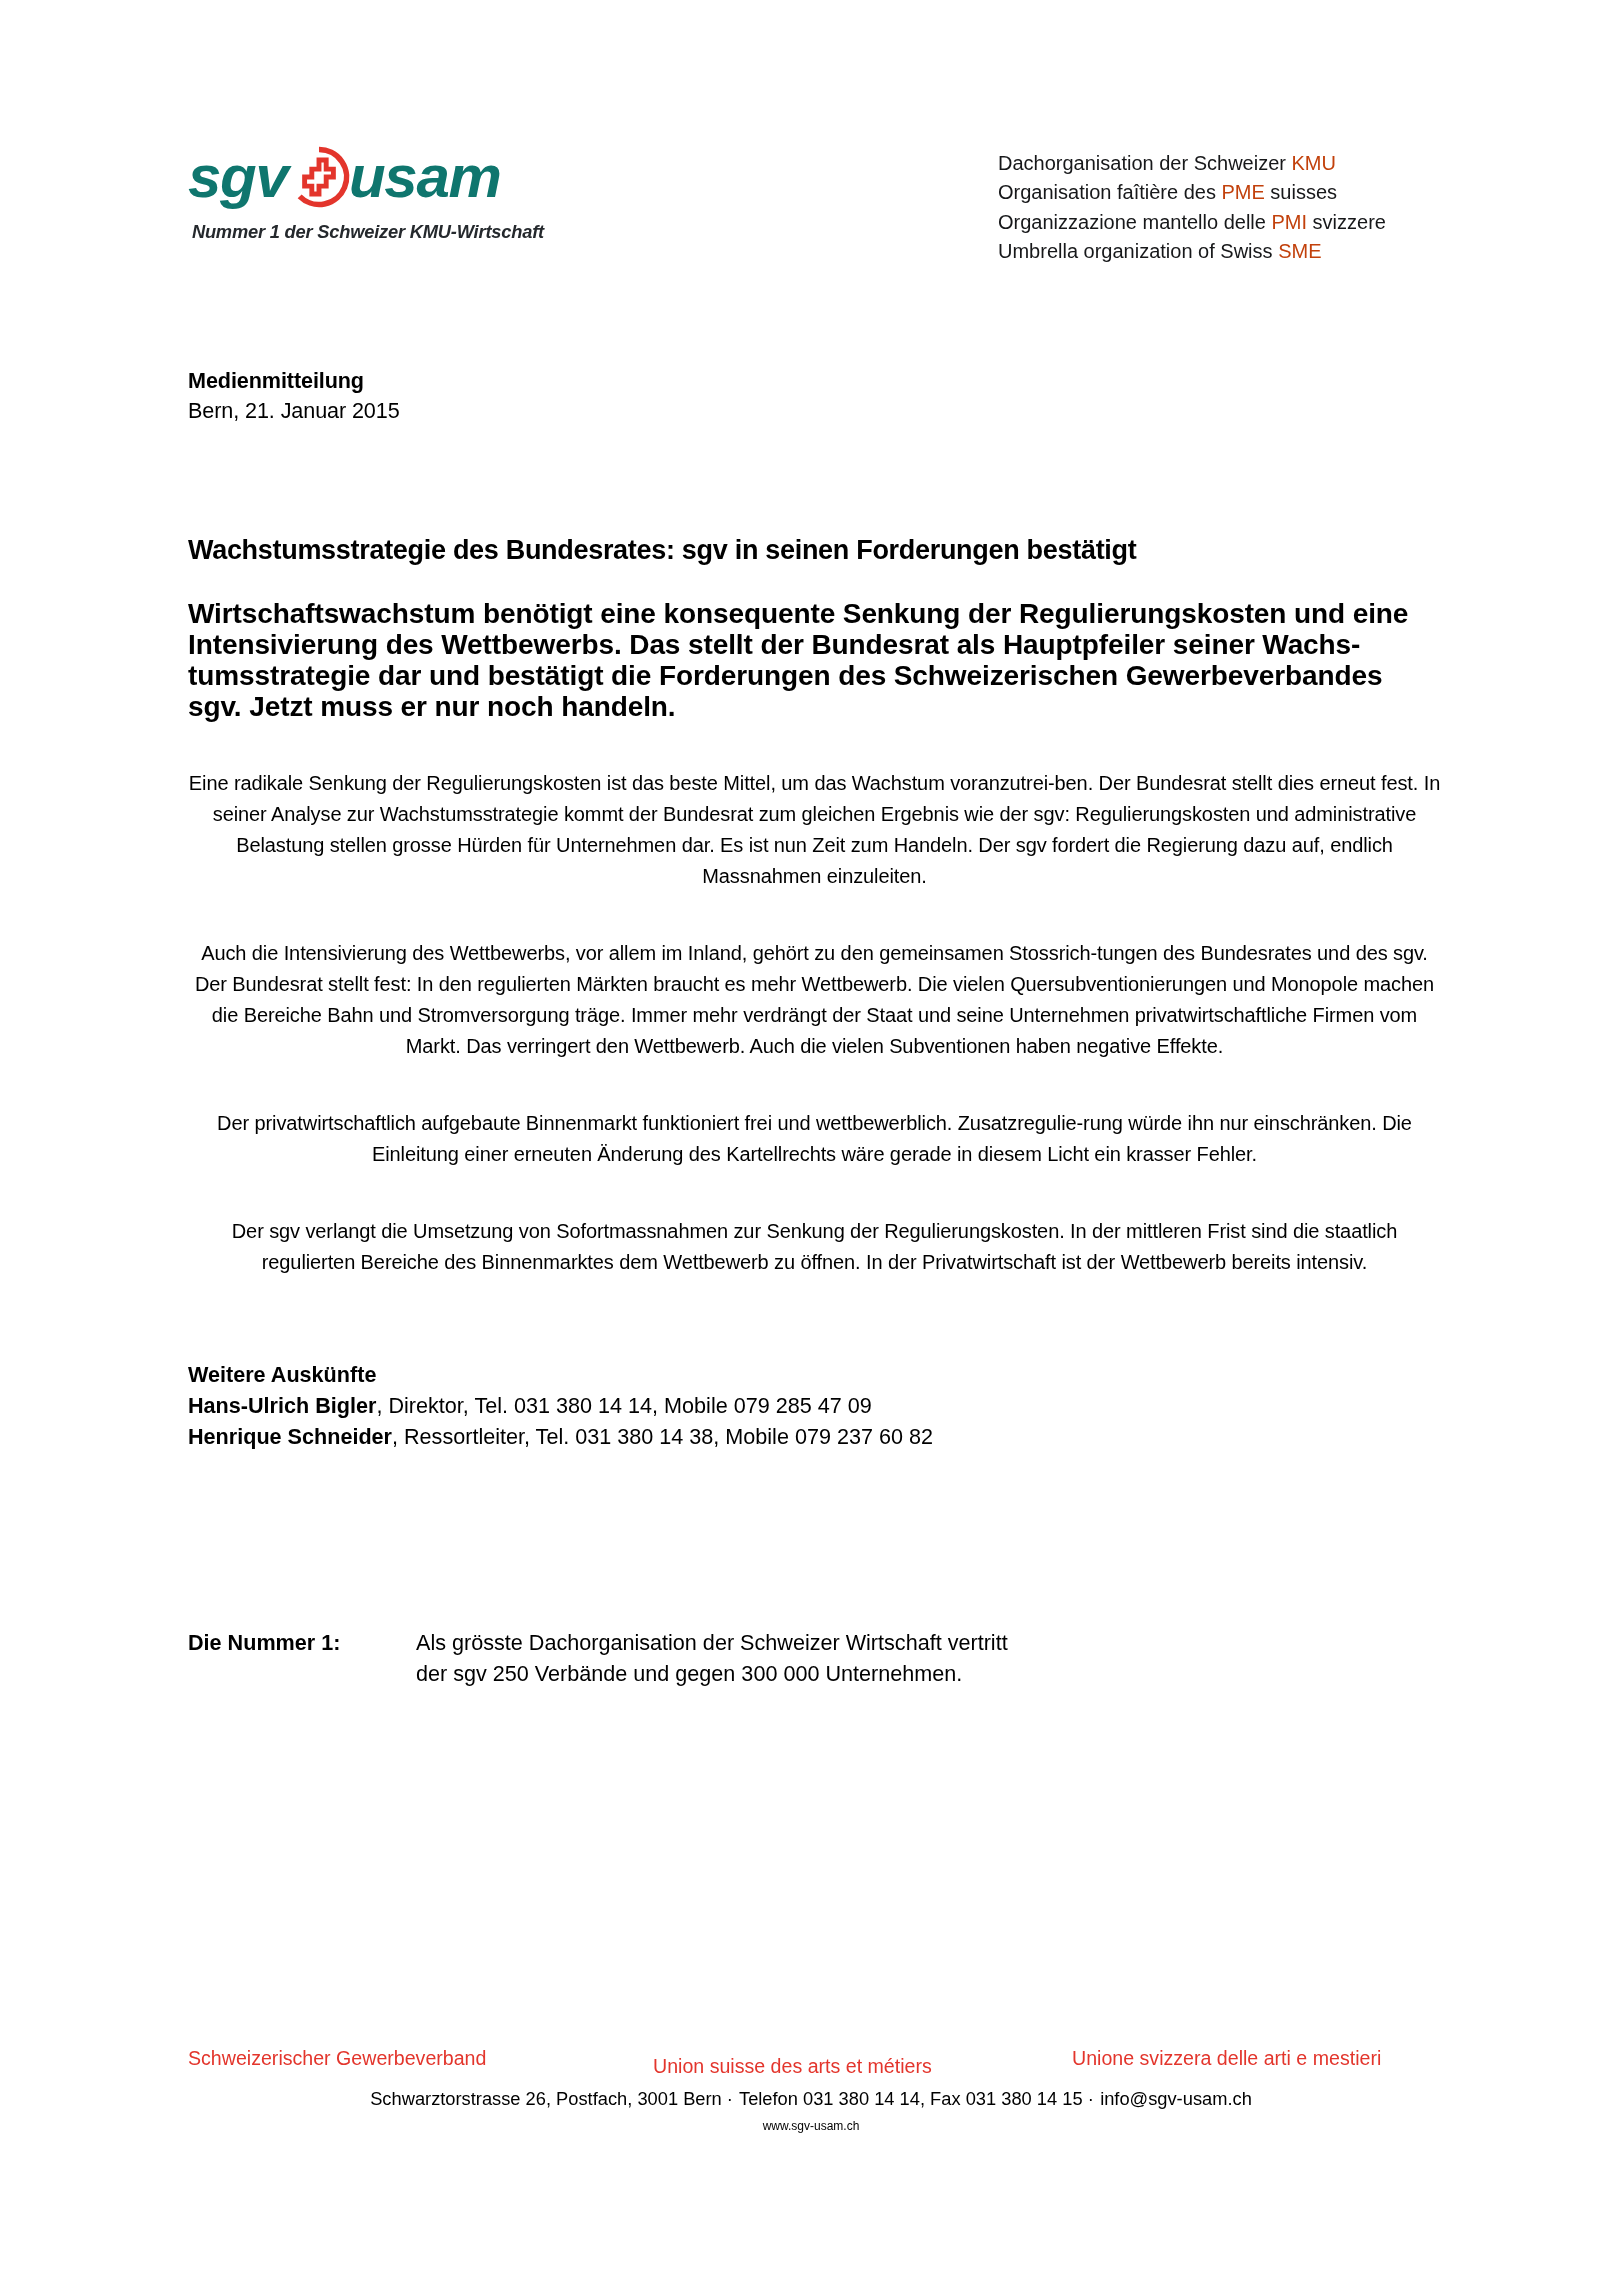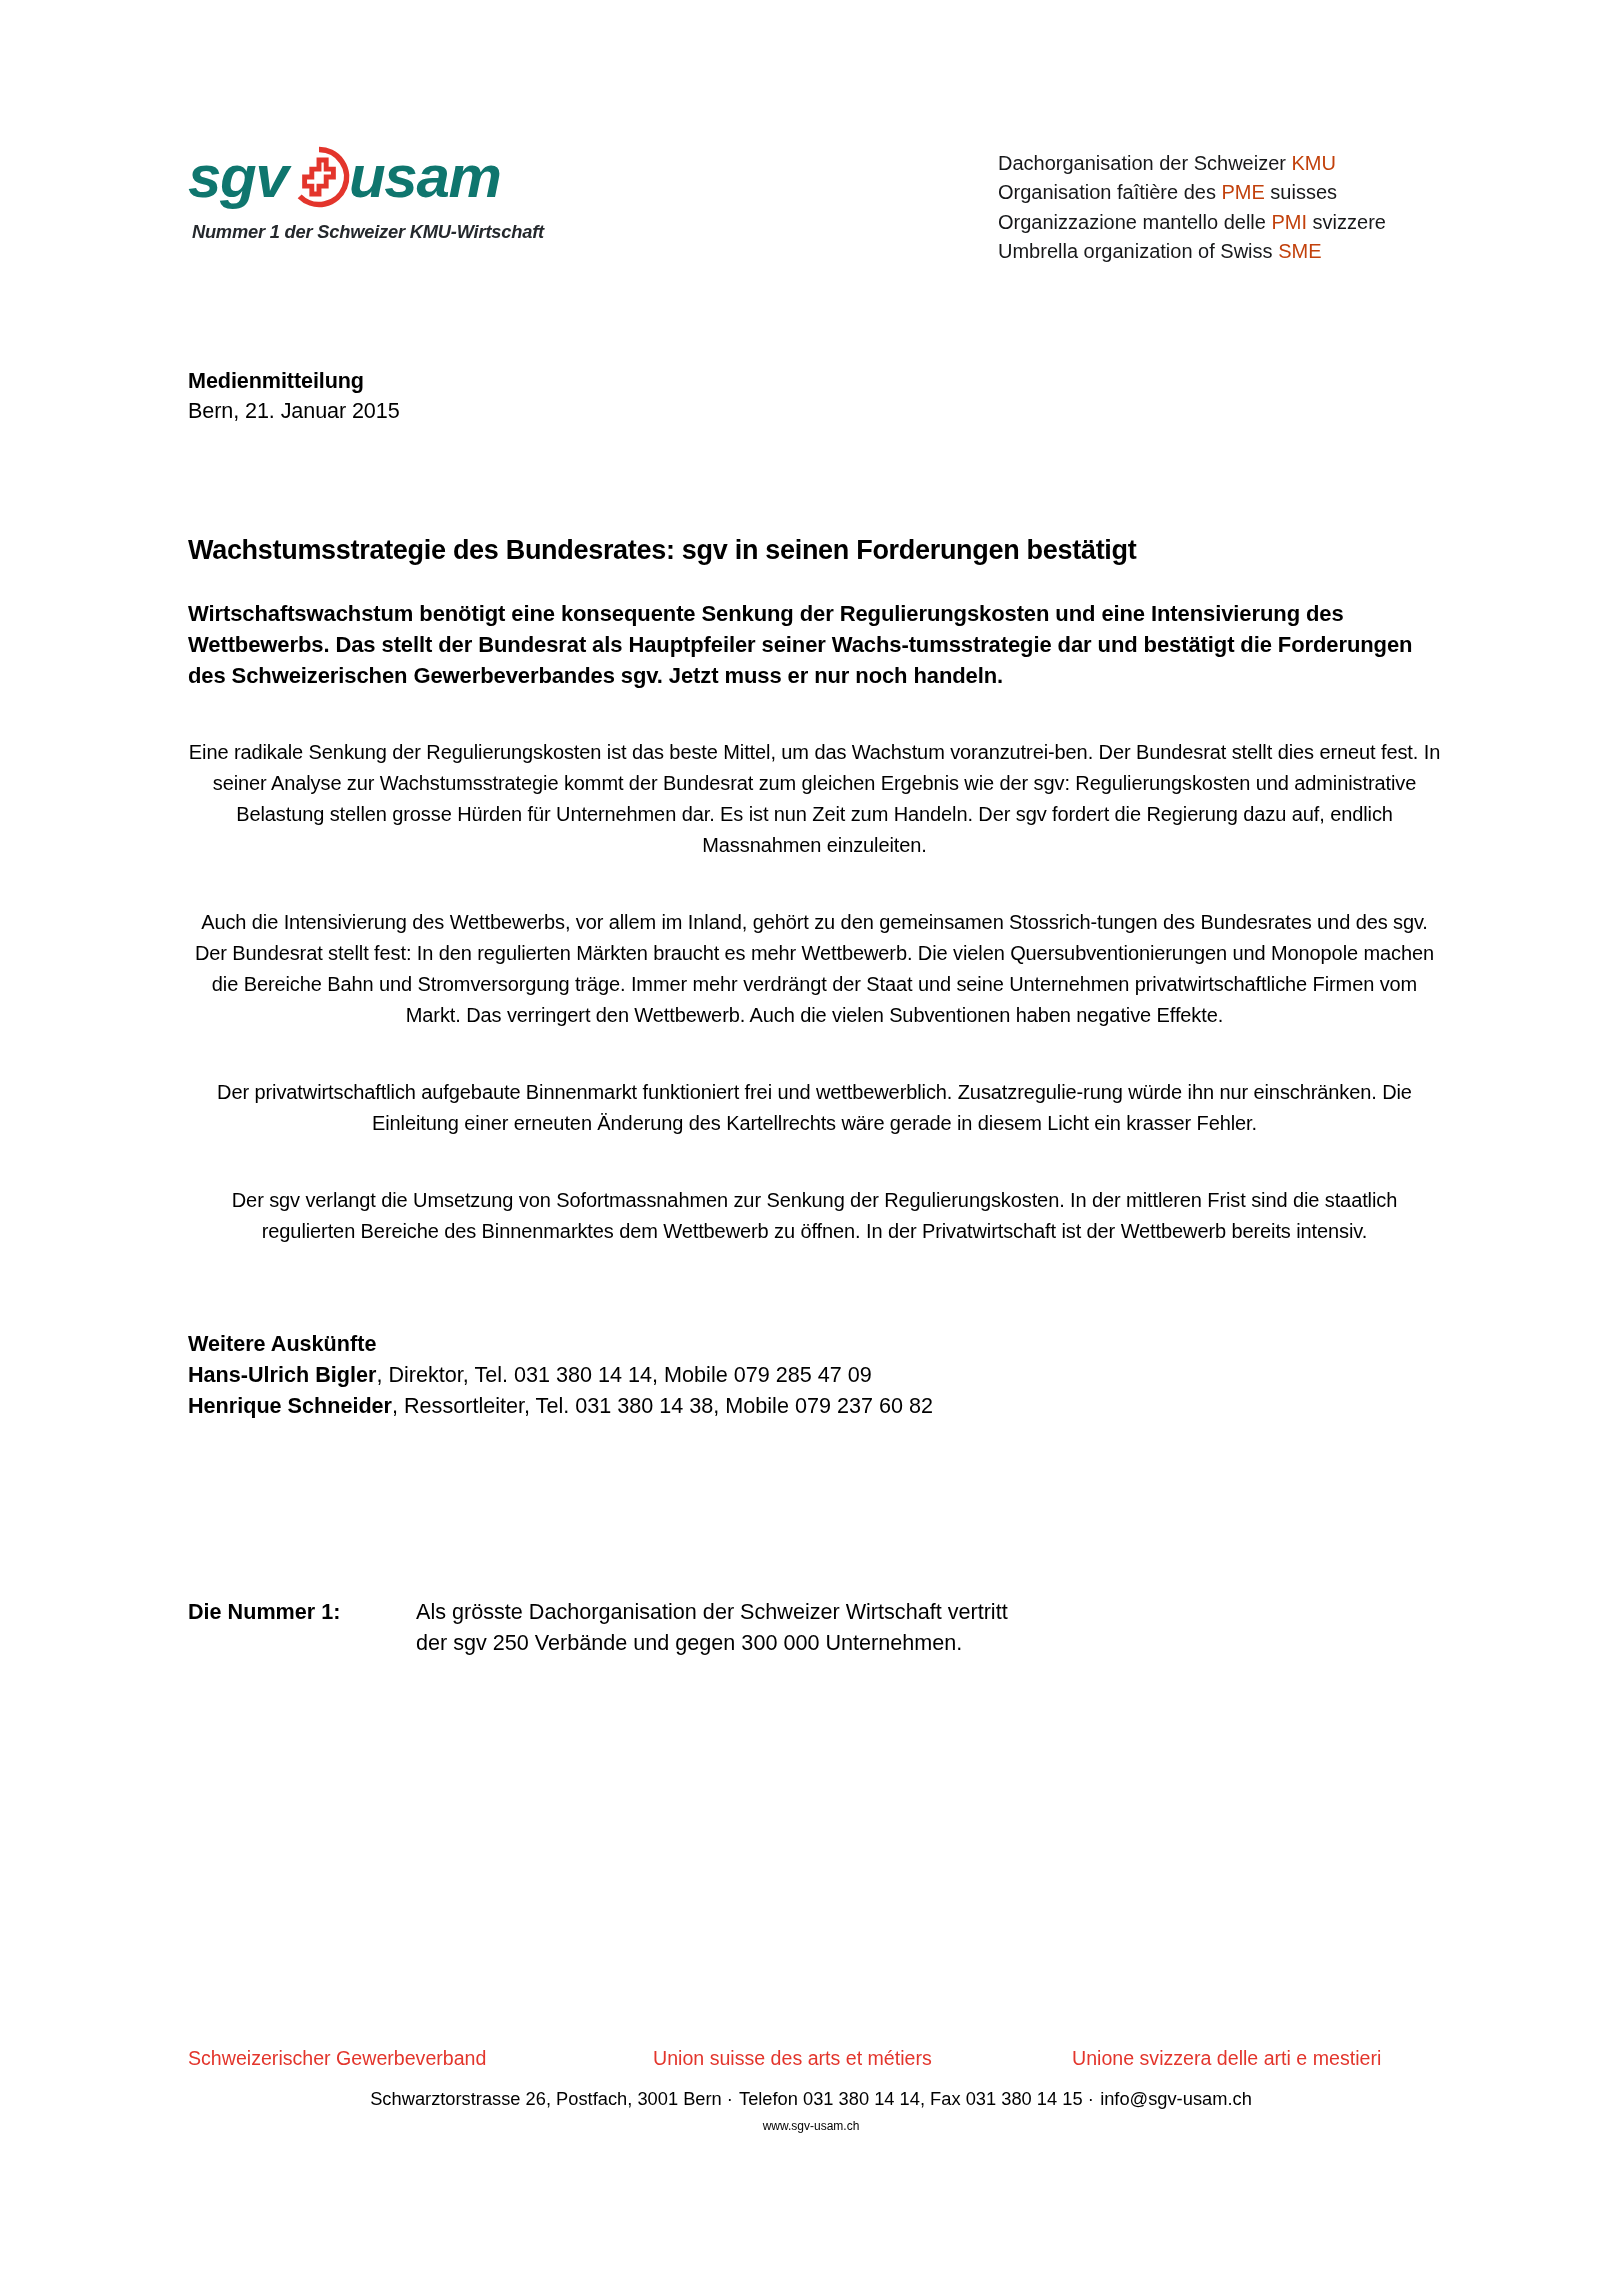--- a/index.html
+++ b/index.html
@@ -95,21 +95,21 @@
   .headline {
     margin-top: 107px;
     font-size: 27px;
     font-weight: bold;
     letter-spacing: -0.3px;
     line-height: 34px;
   }
 
   .lead {
     margin-top: 31px;
-    font-size: 22px;
+    font-size: 28px;
     font-weight: bold;
     line-height: 31px;
     letter-spacing: -0.1px;
     max-width: 1247px;
   }
 
   .para {
     margin-top: 46px;
     font-size: 20px;
     line-height: 31px;
@@ -155,21 +155,21 @@
     left: 0; right: 0;
     top: 2047px;
   }
   .footer-names {
     position: relative;
     height: 29px;
     color: #e3352c;
     font-size: 19.6px;
   }
   .fn1 { position: absolute; left: 188px; top: 0; }
-  .fn2 { position: absolute; left: 653px; top: 0; }
+  .fn2 { position: absolute; left: 653px; top: 8px; }
   .fn3 { position: absolute; left: 1072px; top: 0; }
   .footer-address {
     margin-top: 9.2px;
     text-align: center;
     font-size: 18.3px;
     line-height: 27.5px;
     color: #000;
   }
   .footer-web {
     text-align: center;

